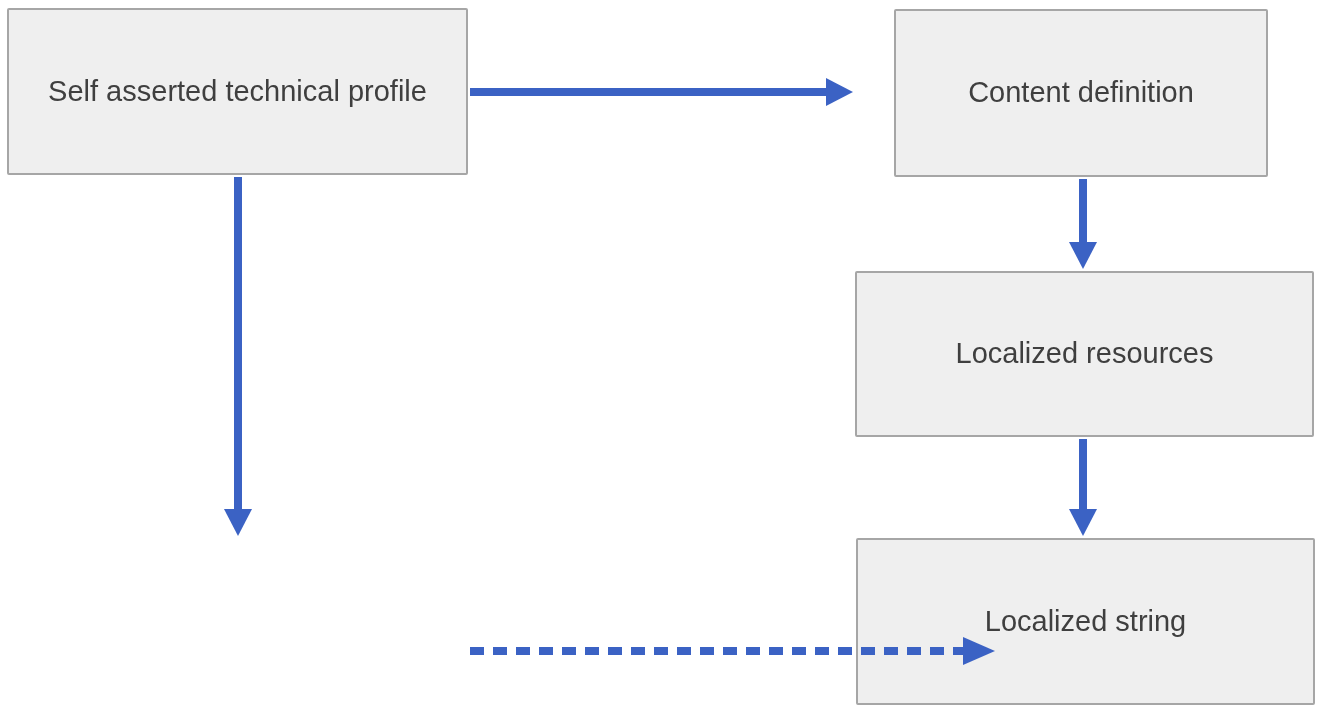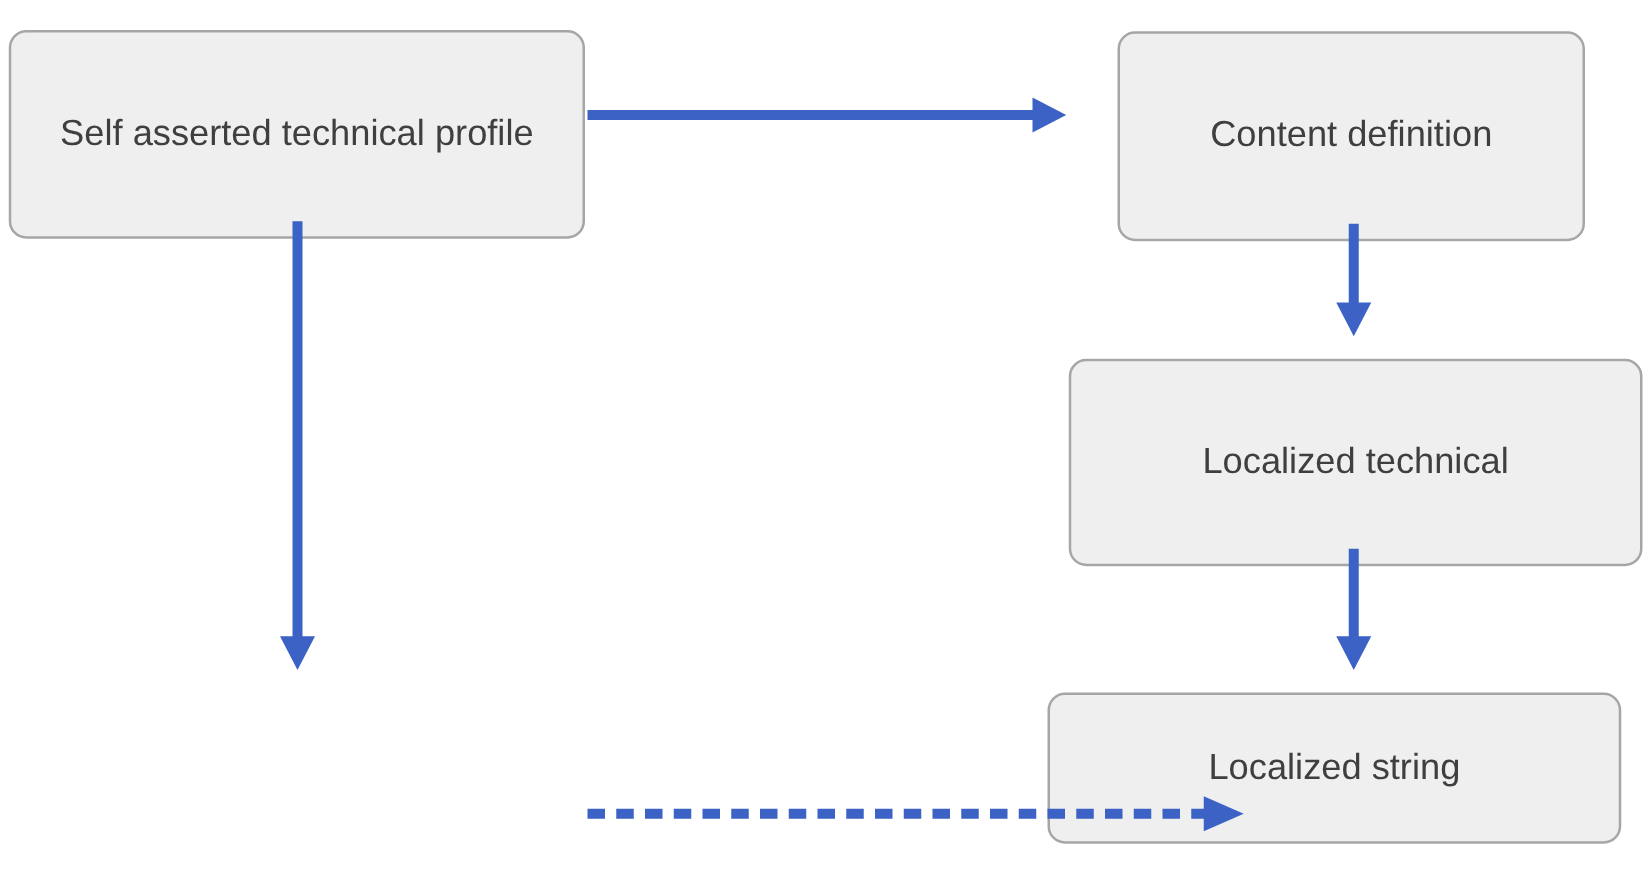--- a/index.html
+++ b/index.html
@@ -13,46 +13,45 @@
     height: 716px;
     background: #ffffff;
     font-family: "Liberation Sans", "DejaVu Sans", sans-serif;
     overflow: hidden;
   }
   .node {
     position: absolute;
     box-sizing: border-box;
     background: var(--node-fill, #efefef);
     border: 2px solid var(--node-border, #a6a6a6);
-    border-radius: 14px;
+    border-radius: 2px;
     display: flex;
     align-items: center;
     justify-content: center;
     text-align: left;
     color: var(--text, #3f3f3f);
     font-size: 29px;
     line-height: 1.72;
     z-index: 1;
-    margin-top: 16px;
   }
   .node .label {
     display: block;
   }
   .node .label.wrap-narrow {
     max-width: 380px;
   }
   .node .sublabel {
     display: block;
     font-weight: bold;
   }
   #node-self-asserted      { left: 7px;   top: 8px;   width: 461px; height: 167px; }
   #node-content-definition { left: 894px; top: 9px;   width: 374px; height: 168px; }
   #node-localized-resources{ left: 855px; top: 271px; width: 459px; height: 166px; }
   #node-input-output       { left: 7px;   top: 538px; width: 461px; height: 170px; }
-  #node-localized-string   { left: 838px; top: 538px; width: 459px; height: 121px; }
+  #node-localized-string   { left: 856px; top: 538px; width: 459px; height: 167px; }
   #edges {
     position: absolute;
     left: 0;
     top: 0;
     width: 1320px;
     height: 716px;
     z-index: 2;
     pointer-events: none;
   }
   #edges line    { stroke: var(--arrow, #3b62c4); stroke-width: 8; }
@@ -66,21 +65,21 @@
 
   <div class="node" id="node-self-asserted">
     <span class="label wrap-narrow">Self asserted technical profile</span>
   </div>
 
   <div class="node" id="node-content-definition">
     <span class="label">Content definition</span>
   </div>
 
   <div class="node" id="node-localized-resources">
-    <span class="label">Localized technical</span>
+    <span class="label">Localized resources</span>
   </div>
 
 
   <div class="node" id="node-localized-string">
     <span>
       <span class="label">Localized string</span>
     </span>
   </div>
 
   <svg id="edges" viewBox="0 0 1320 716" aria-hidden="true">

